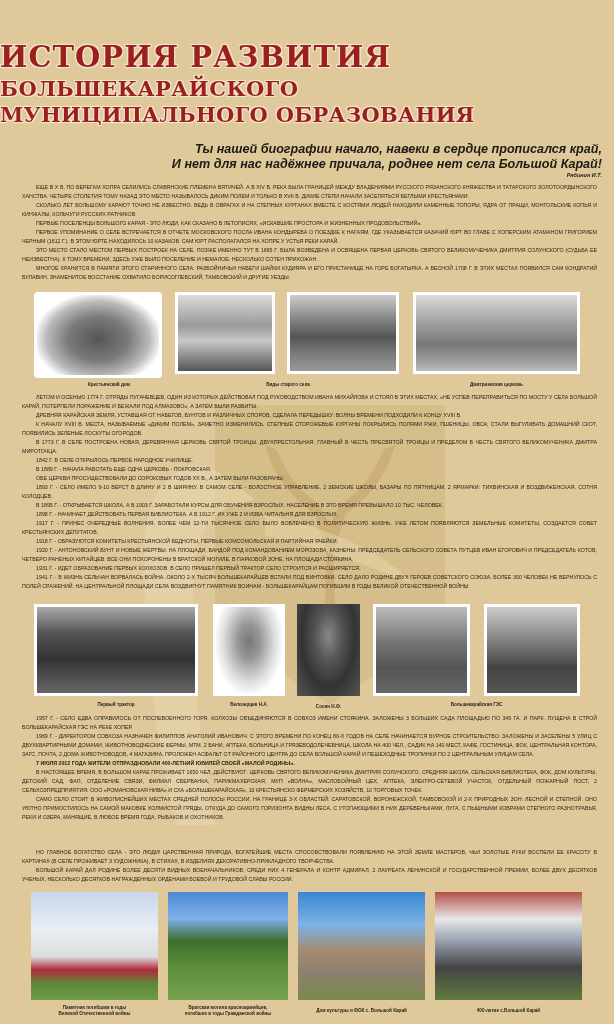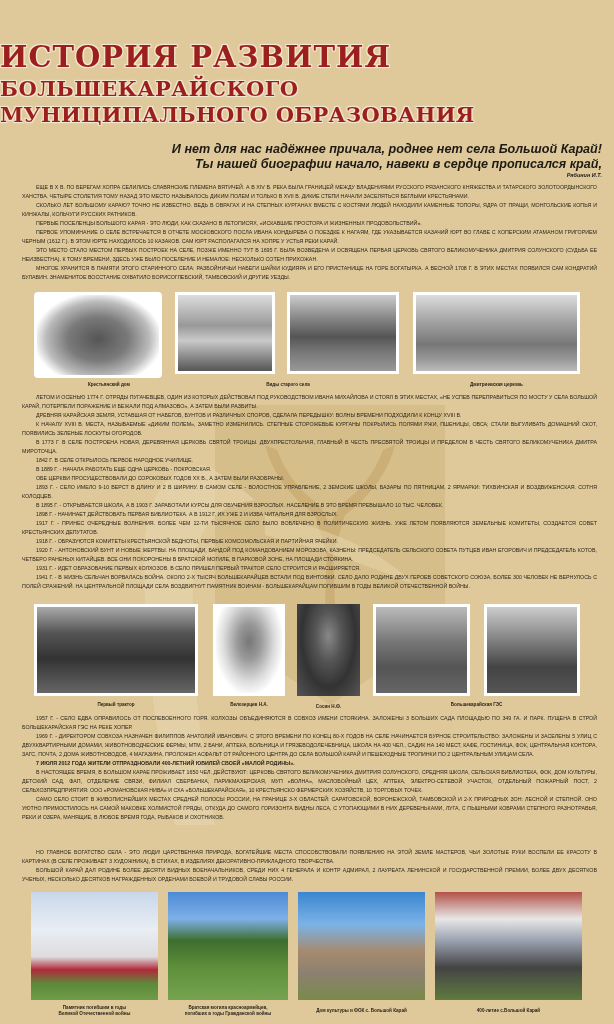--- a/index.html
+++ b/index.html
@@ -54,22 +54,22 @@
   <path d="M90 60 Q40 60 30 130 Q25 260 60 420 L100 420 Q70 260 80 150 Q90 100 140 95 Q110 70 90 60 Z" fill="#e8d6ad" opacity="0.6"></path>
   <path d="M150 110 Q250 130 300 180 Q230 150 150 130 Z" fill="#e8d6ad" opacity="0.5"></path>
 </svg>
 
 <div class="content">
   <div class="title t1">ИСТОРИЯ РАЗВИТИЯ</div>
   <div class="title t2">БОЛЬШЕКАРАЙСКОГО</div>
   <div class="title t3">МУНИЦИПАЛЬНОГО ОБРАЗОВАНИЯ</div>
 
   <div class="epigraph">
+    <div>Ты нашей биографии начало, навеки в сердце прописался край,</div>
     <div>И нет для нас надёжнее причала, роднее нет села Большой Карай!</div>
-    <div>Ты нашей биографии начало, навеки в сердце прописался край,</div>
     <div class="author">Рябинин И.Т.</div>
   </div>
 
   <div class="text" style="top:183px;">
     <p>Еще в X в. по берегам Хопра селились славянские племена вятичей. А в XIV в. река была границей между владениями Русского Рязанского княжества и Татарского Золотоордынского ханства. Четыре столетия тому назад это место называлось Диким полем и только в XVII в. дикие степи начали заселяться беглыми крестьянами.</p>
     <p>Сколько лет Большому Караю? Точно не известно. Ведь в оврагах и на степных курганах вместе с костями людей находили каменные топоры, ядра от пращи, монгольские копья и кинжалы, кольчуги русских ратников.</p>
     <p>Первые поселенцы Большого Карая - это люди, как сказано в летописях, «искавшие простора и жизненных продовольствий».</p>
     <p>Первое упоминание о селе встречается в отчете московского посла Ивана Кондырева о поездке к нагаям, где указывается казачий юрт во главе с хоперским атаманом Григорием Черным (1612 г.). В этом юрте находилось 10 казаков. Сам юрт располагался на Хопре у устья реки Карай.</p>
     <p>Это место стало местом первых построек на селе, позже именно тут в 1695 г. была возведена и освящена первая церковь Святого великомученика Дмитрия Солунского (судьба ее неизвестна). К тому времени, здесь уже было поселение и немалое: несколько сотен прихожан.</p>
     <p>Многое хранится в памяти этого старинного села: разбойничьи набеги шайки Кудияра и его пристанище на горе Богатырка. А весной 1708 г. в этих местах появился сам Кондратий Булавин. Знаменитое восстание охватило Борисоглебский, Тамбовский и другие уезды.</p>

